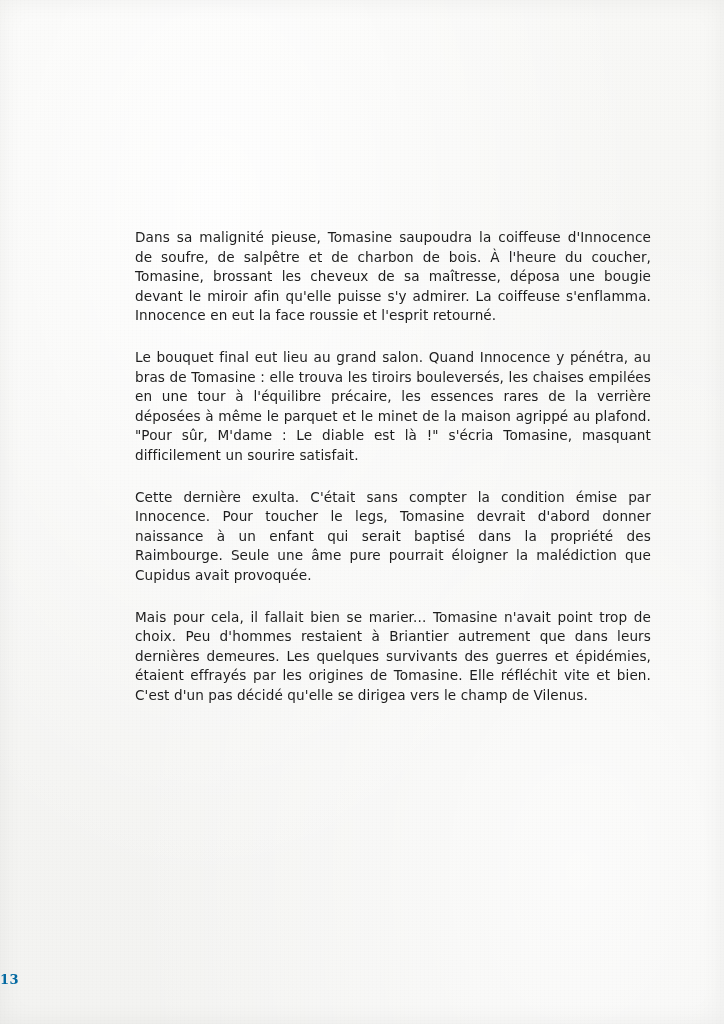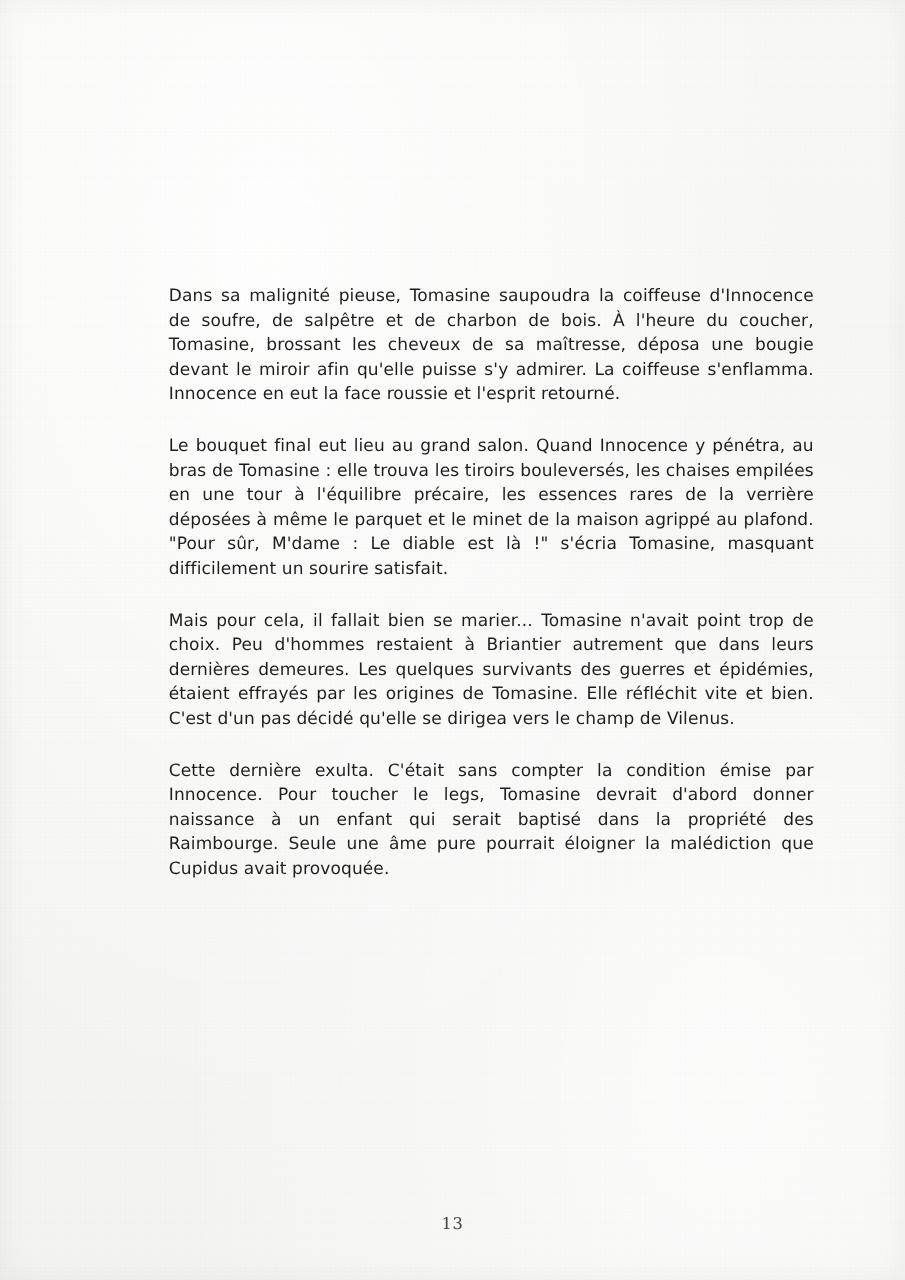--- a/index.html
+++ b/index.html
@@ -57,34 +57,34 @@
     color: #1d1d1d;
   }
   .para:last-child {
     margin-bottom: 0;
   }
   .folio {
     position: absolute;
     left: 0;
     right: 0;
     top: 972px;
-    text-align: center;
+    text-align: left;
     font-family: "DejaVu Serif", serif;
     font-size: 13px;
-    font-weight: normal;
-    color: #404040;
+    font-weight: bold;
+    color: #0369a1;
     letter-spacing: 0.5px;
   }
 </style>
 </head>
 <body>
 
 <div class="page-surface"></div>
 <div class="page-edge"></div>
 
 <div class="content">
   <p class="para">Dans sa malignité pieuse, Tomasine saupoudra la coiffeuse d'Innocence de soufre, de salpêtre et de charbon de bois. À l'heure du coucher, Tomasine, brossant les cheveux de sa maîtresse, déposa une bougie devant le miroir afin qu'elle puisse s'y admirer. La coiffeuse s'enflamma. Innocence en eut la face roussie et l'esprit retourné.</p>
   <p class="para">Le bouquet final eut lieu au grand salon. Quand Innocence y pénétra, au bras de Tomasine : elle trouva les tiroirs bouleversés, les chaises empilées en une tour à l'équilibre précaire, les essences rares de la verrière déposées à même le parquet et le minet de la maison agrippé au plafond. "Pour sûr, M'dame : Le diable est là !" s'écria Tomasine, masquant difficilement un sourire satisfait.</p>
+  <p class="para">Cette dernière exulta. C'était sans compter la condition émise par Innocence. Pour toucher le legs, Tomasine devrait d'abord donner naissance à un enfant qui serait baptisé dans la propriété des Raimbourge. Seule une âme pure pourrait éloigner la malédiction que Cupidus avait provoquée.</p>
   <p class="para">Mais pour cela, il fallait bien se marier... Tomasine n'avait point trop de choix. Peu d'hommes restaient à Briantier autrement que dans leurs dernières demeures. Les quelques survivants des guerres et épidémies, étaient effrayés par les origines de Tomasine. Elle réfléchit vite et bien. C'est d'un pas décidé qu'elle se dirigea vers le champ de Vilenus.</p>
-  <p class="para">Cette dernière exulta. C'était sans compter la condition émise par Innocence. Pour toucher le legs, Tomasine devrait d'abord donner naissance à un enfant qui serait baptisé dans la propriété des Raimbourge. Seule une âme pure pourrait éloigner la malédiction que Cupidus avait provoquée.</p>
 </div>
 
 <div class="folio">13</div>
 
 </body></html>

